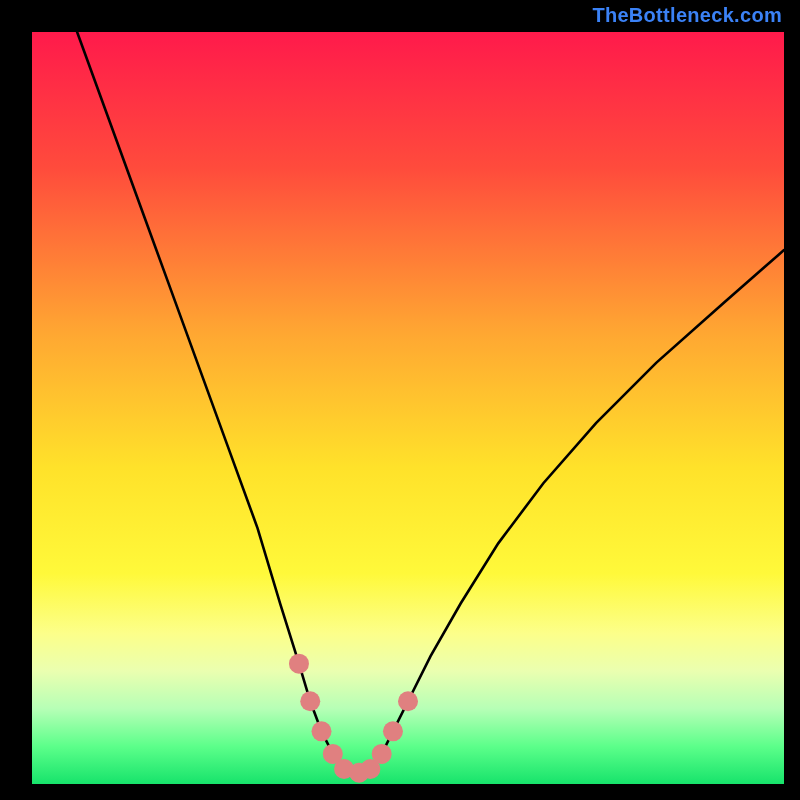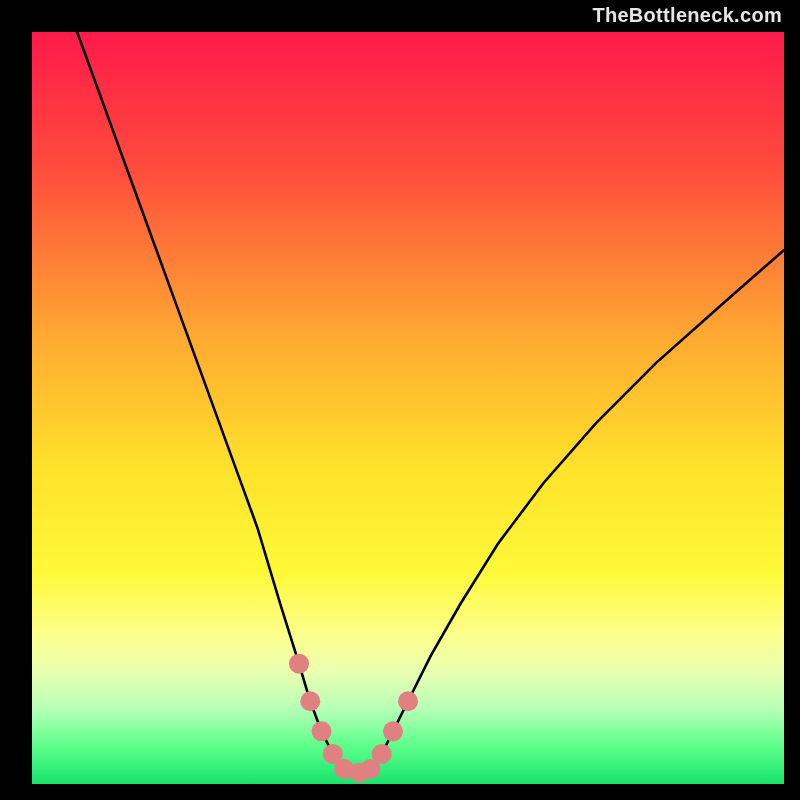--- a/index.html
+++ b/index.html
@@ -33,21 +33,21 @@
     inset: 0;
     width: 100%;
     height: 100%;
   }
   .watermark {
     position: absolute;
     top: 4px;
     right: 18px;
     font-size: 20px;
     font-weight: 600;
-    color: #e5e5e5;
+    color: #3b82f6;
     letter-spacing: 0.3px;
   }
 </style>
 </head>
 <body>
 
 <div class="frame">
   <div class="plot-area">
     <svg class="gradient" viewBox="0 0 752 752" preserveAspectRatio="none">
       <defs>

